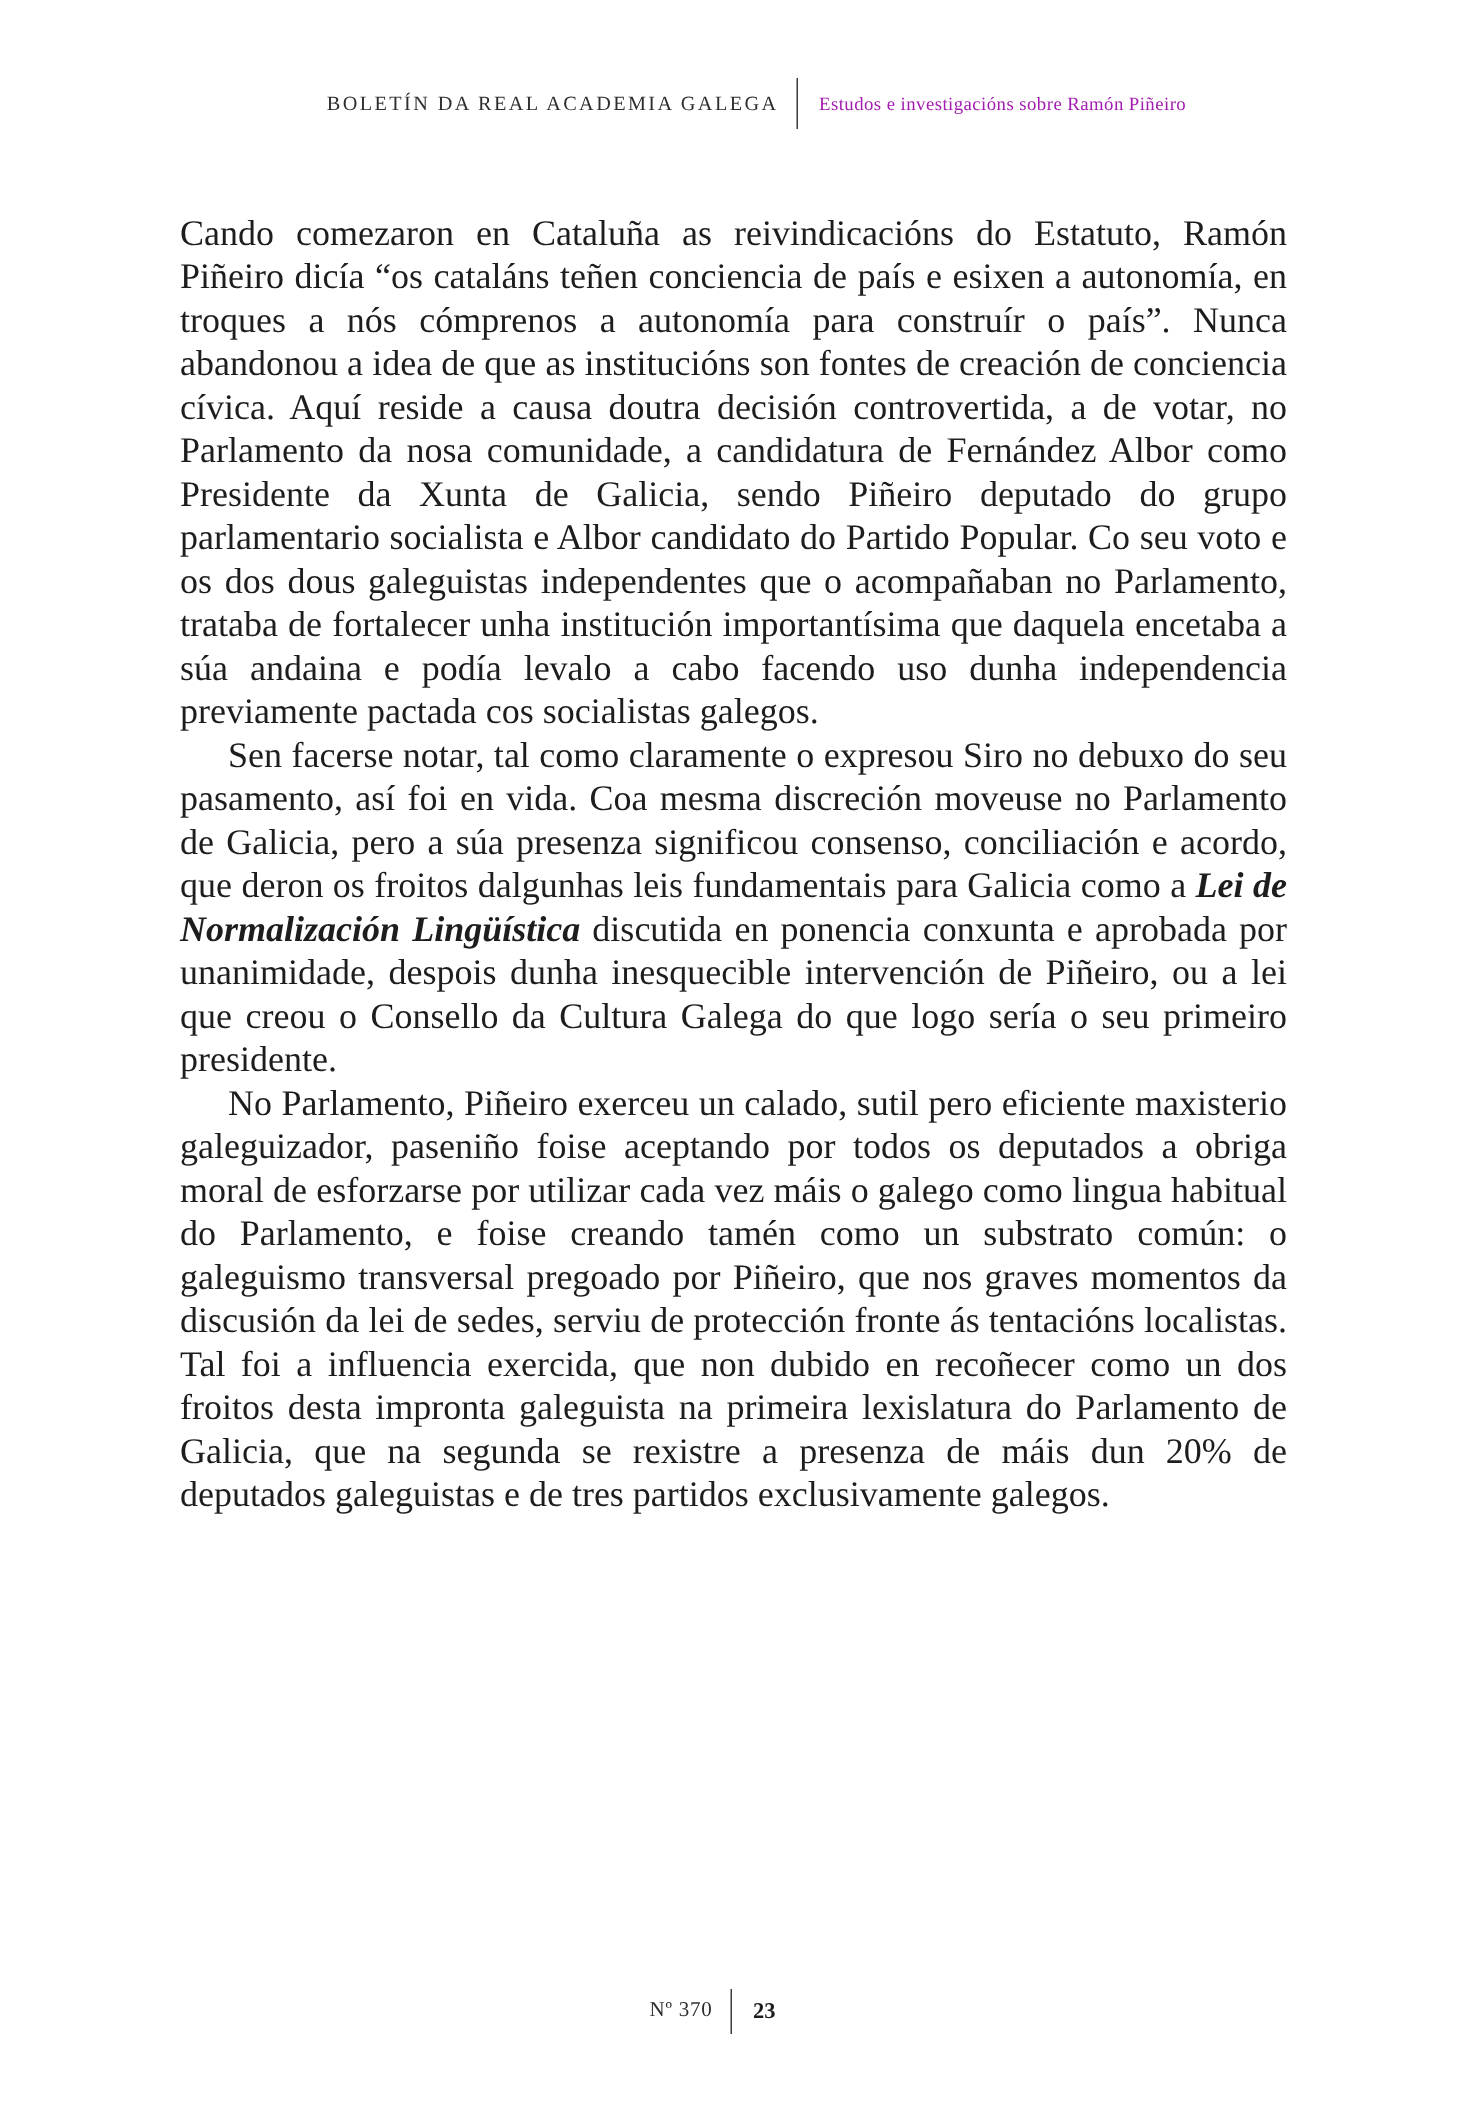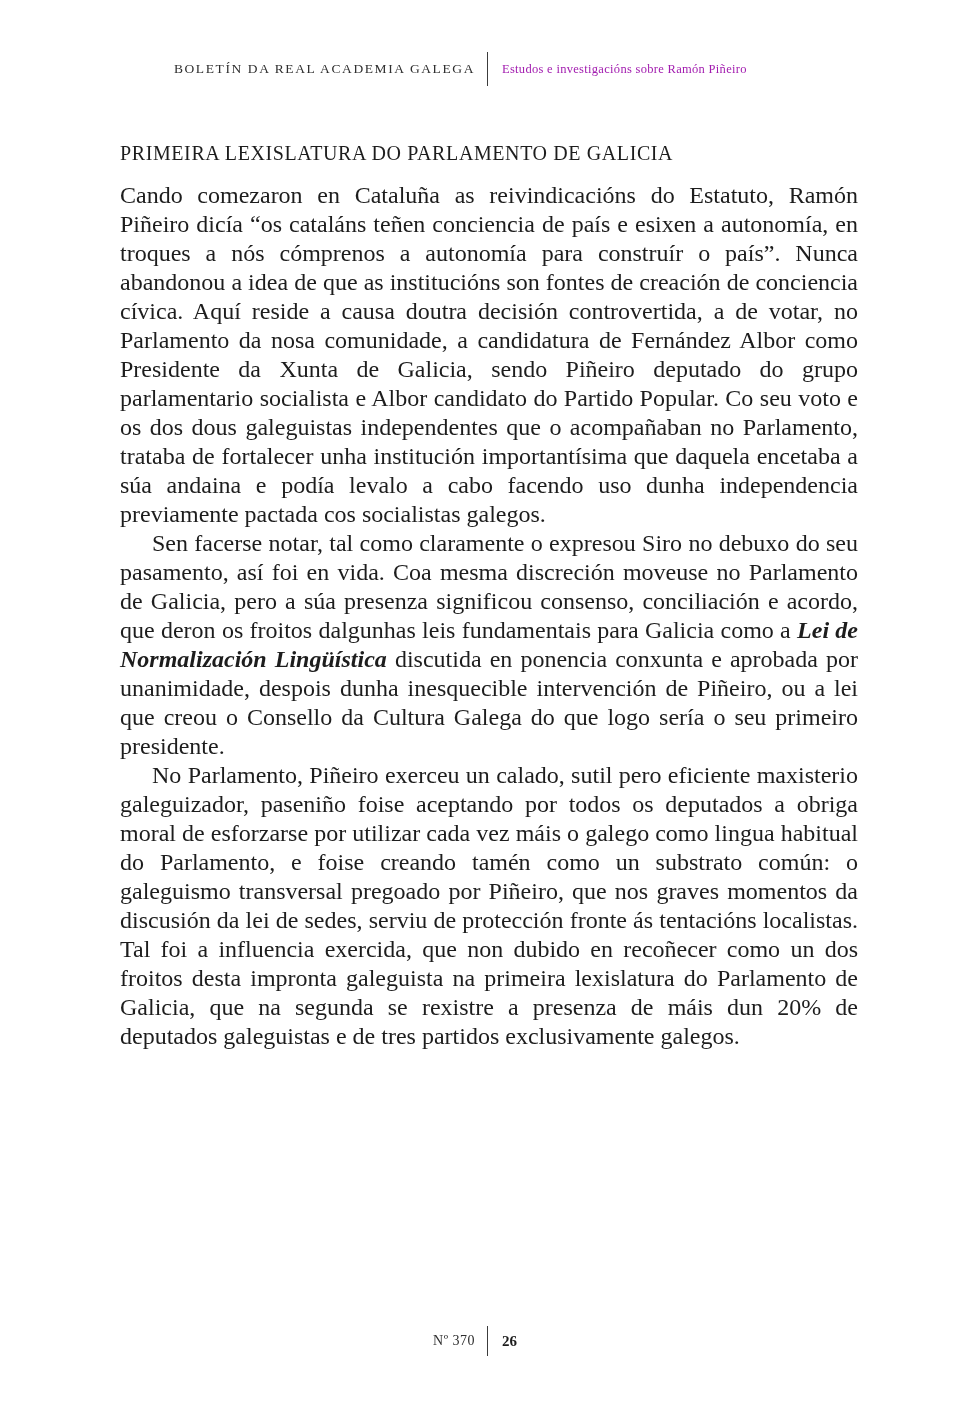--- a/index.html
+++ b/index.html
@@ -28,20 +28,21 @@
   }
   .header-left {
     width: 487px;
     text-align: right;
     padding-right: 12px;
     box-sizing: border-box;
     font-size: 13.5px;
     letter-spacing: 1.6px;
     color: #2e2e2e;
     white-space: nowrap;
+    margin-left: 44px;
   }
   .header-divider {
     width: 1px;
     height: 34px;
     background: #3c3c3c;
     flex: 0 0 1px;
   }
   .header-right {
     padding-left: 14px;
     font-size: 12.5px;
@@ -117,28 +118,27 @@
 
 <div class="page">
 
   <header class="page-header">
     <div class="header-left">BOLETÍN DA REAL ACADEMIA GALEGA</div>
     <div class="header-divider"></div>
     <div class="header-right">Estudos e investigacións sobre Ramón Piñeiro</div>
   </header>
 
   <main class="content">
-    <h1 class="heading">PRIMEIRA LEXISLATURA DO PARLAMENTO DE GALICIA</h1>
 
     <p class="para"><span>Cando comezaron en Cataluña as reivindicacións do Estatuto, Ramón Piñeiro dicía “os cataláns teñen conciencia de país e esixen a autonomía, en troques a nós cómprenos a autonomía para construír o país”. Nunca abandonou a idea de que as institucións son fontes de creación de conciencia cívica. Aquí reside a causa doutra decisión controvertida, a de votar, no Parlamento da nosa comunidade, a candidatura de Fernández Albor como Presidente da Xunta de Galicia, sendo Piñeiro deputado do grupo parlamentario socialista e Albor candidato do Partido Popular. Co seu voto e os dos dous galeguistas independentes que o acompañaban no Parlamento, trataba de fortalecer unha institución importantísima que daquela encetaba a súa andaina e podía levalo a cabo facendo uso dunha independencia previamente pactada cos socialistas galegos.</span></p>
 
     <p class="para indent"><span>Sen facerse notar, tal como claramente o expresou Siro no debuxo do seu pasamento, así foi en vida. Coa mesma discreción moveuse no Parlamento de Galicia, pero a súa presenza significou consenso, conciliación e acordo, que deron os froitos dalgunhas leis fundamentais para Galicia como a </span><em>Lei de Normalización Lingüística</em><span> discutida en ponencia conxunta e aprobada por unanimidade, despois dunha inesquecible intervención de Piñeiro, ou a lei que creou o Consello da Cultura Galega do que logo sería o seu primeiro presidente.</span></p>
 
     <p class="para indent"><span>No Parlamento, Piñeiro exerceu un calado, sutil pero eficiente maxisterio galeguizador, paseniño foise aceptando por todos os deputados a obriga moral de esforzarse por utilizar cada vez máis o galego como lingua habitual do Parlamento, e foise creando tamén como un substrato común: o galeguismo transversal pregoado por Piñeiro, que nos graves momentos da discusión da lei de sedes, serviu de protección fronte ás tentacións localistas. Tal foi a influencia exercida, que non dubido en recoñecer como un dos froitos desta impronta galeguista na primeira lexislatura do Parlamento de Galicia, que na segunda se rexistre a presenza de máis dun 20% de deputados galeguistas e de tres partidos exclusivamente galegos.</span></p>
   </main>
 
   <footer class="page-footer">
     <div class="footer-left">Nº 370</div>
     <div class="footer-divider"></div>
-    <div class="footer-right">26</div>
+    <div class="footer-right">23</div>
   </footer>
 
 </div>
 
 </body></html>

